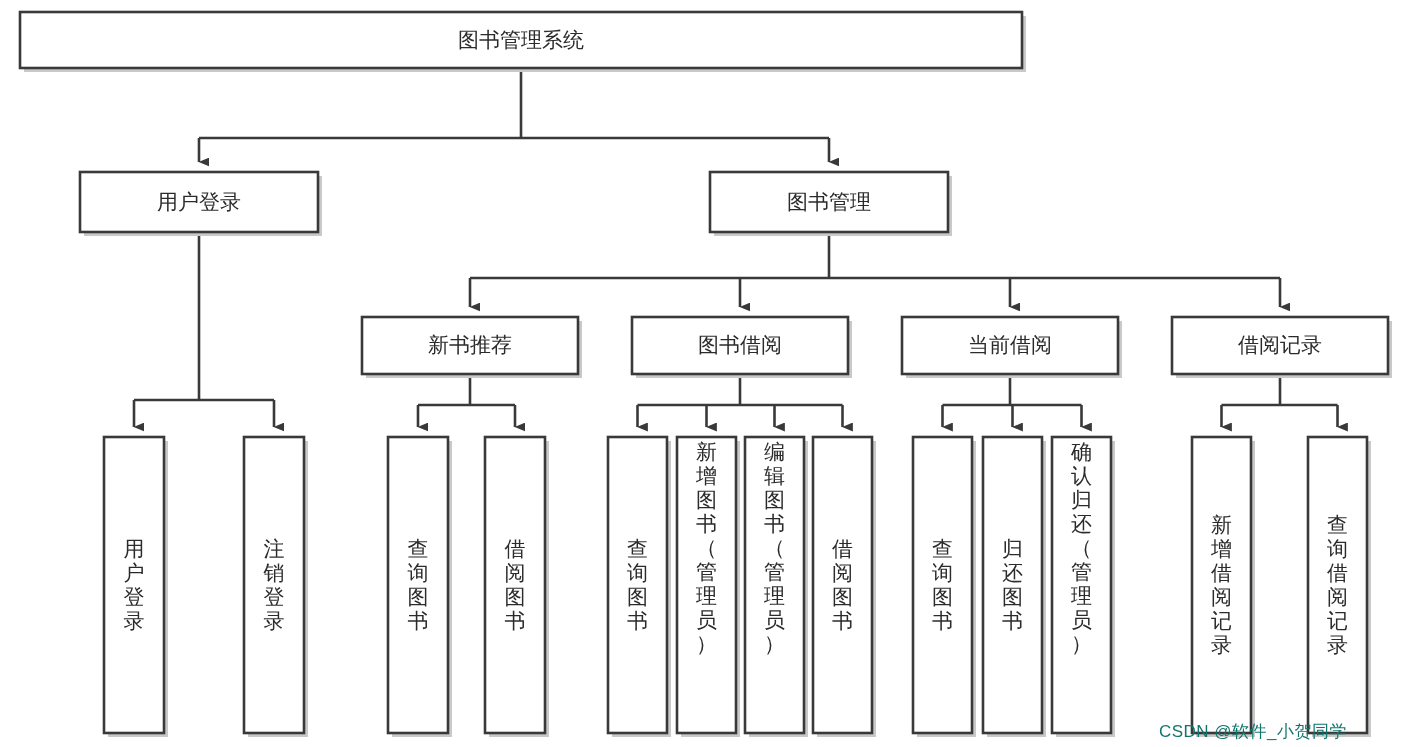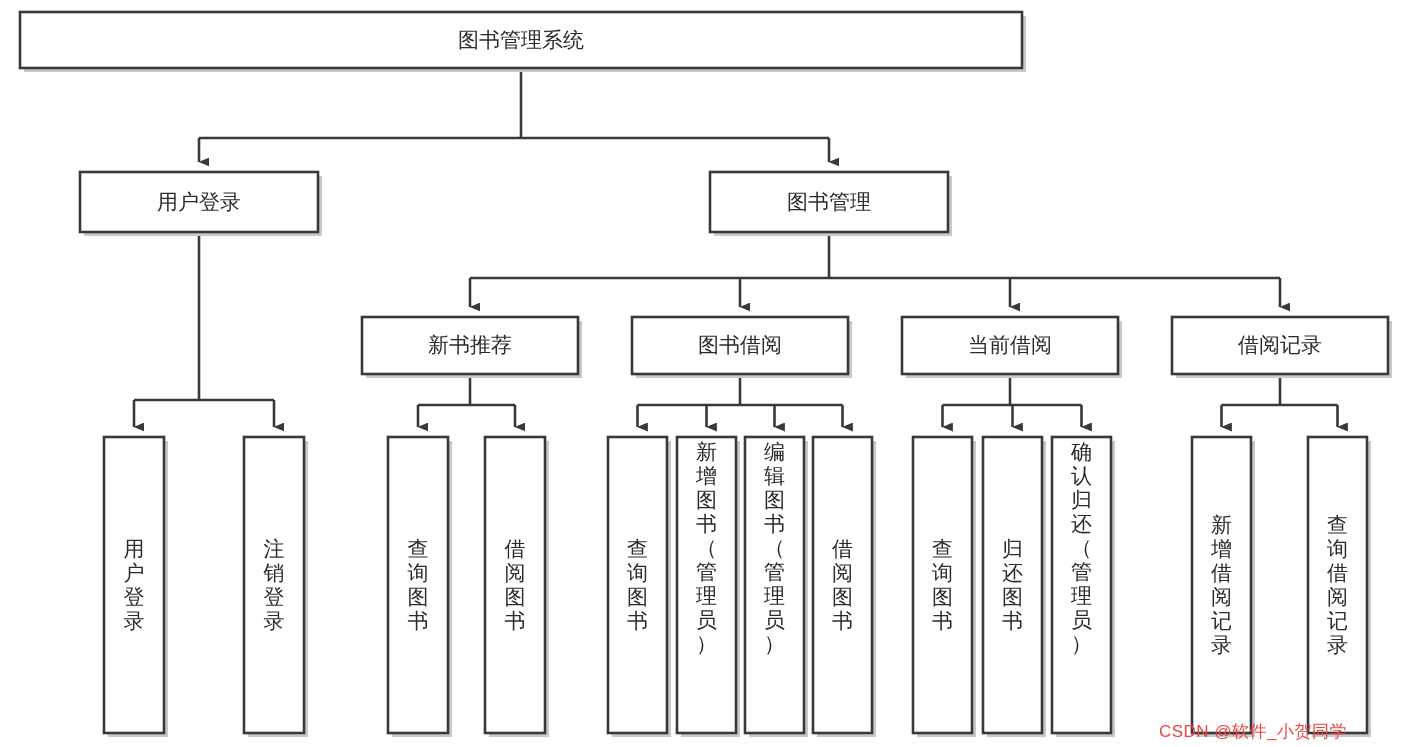--- a/index.html
+++ b/index.html
@@ -54,21 +54,21 @@
     font-family: "Liberation Sans", "DejaVu Sans", sans-serif;
     font-size: 21px;
     text-anchor: middle;
   }
   .watermark {
     position: absolute;
     right: 8px;
     bottom: 4px;
     font-family: "Liberation Sans", "DejaVu Sans", sans-serif;
     font-size: 17px;
-    color: #ef4444;
+    color: #0f766e;
     letter-spacing: 0.5px;
     white-space: nowrap;
     user-select: none;
   }
 </style>
 </head>
 <body>
 
 <div id="stage">
   <svg class="diagram" viewBox="0 0 1405 747">

